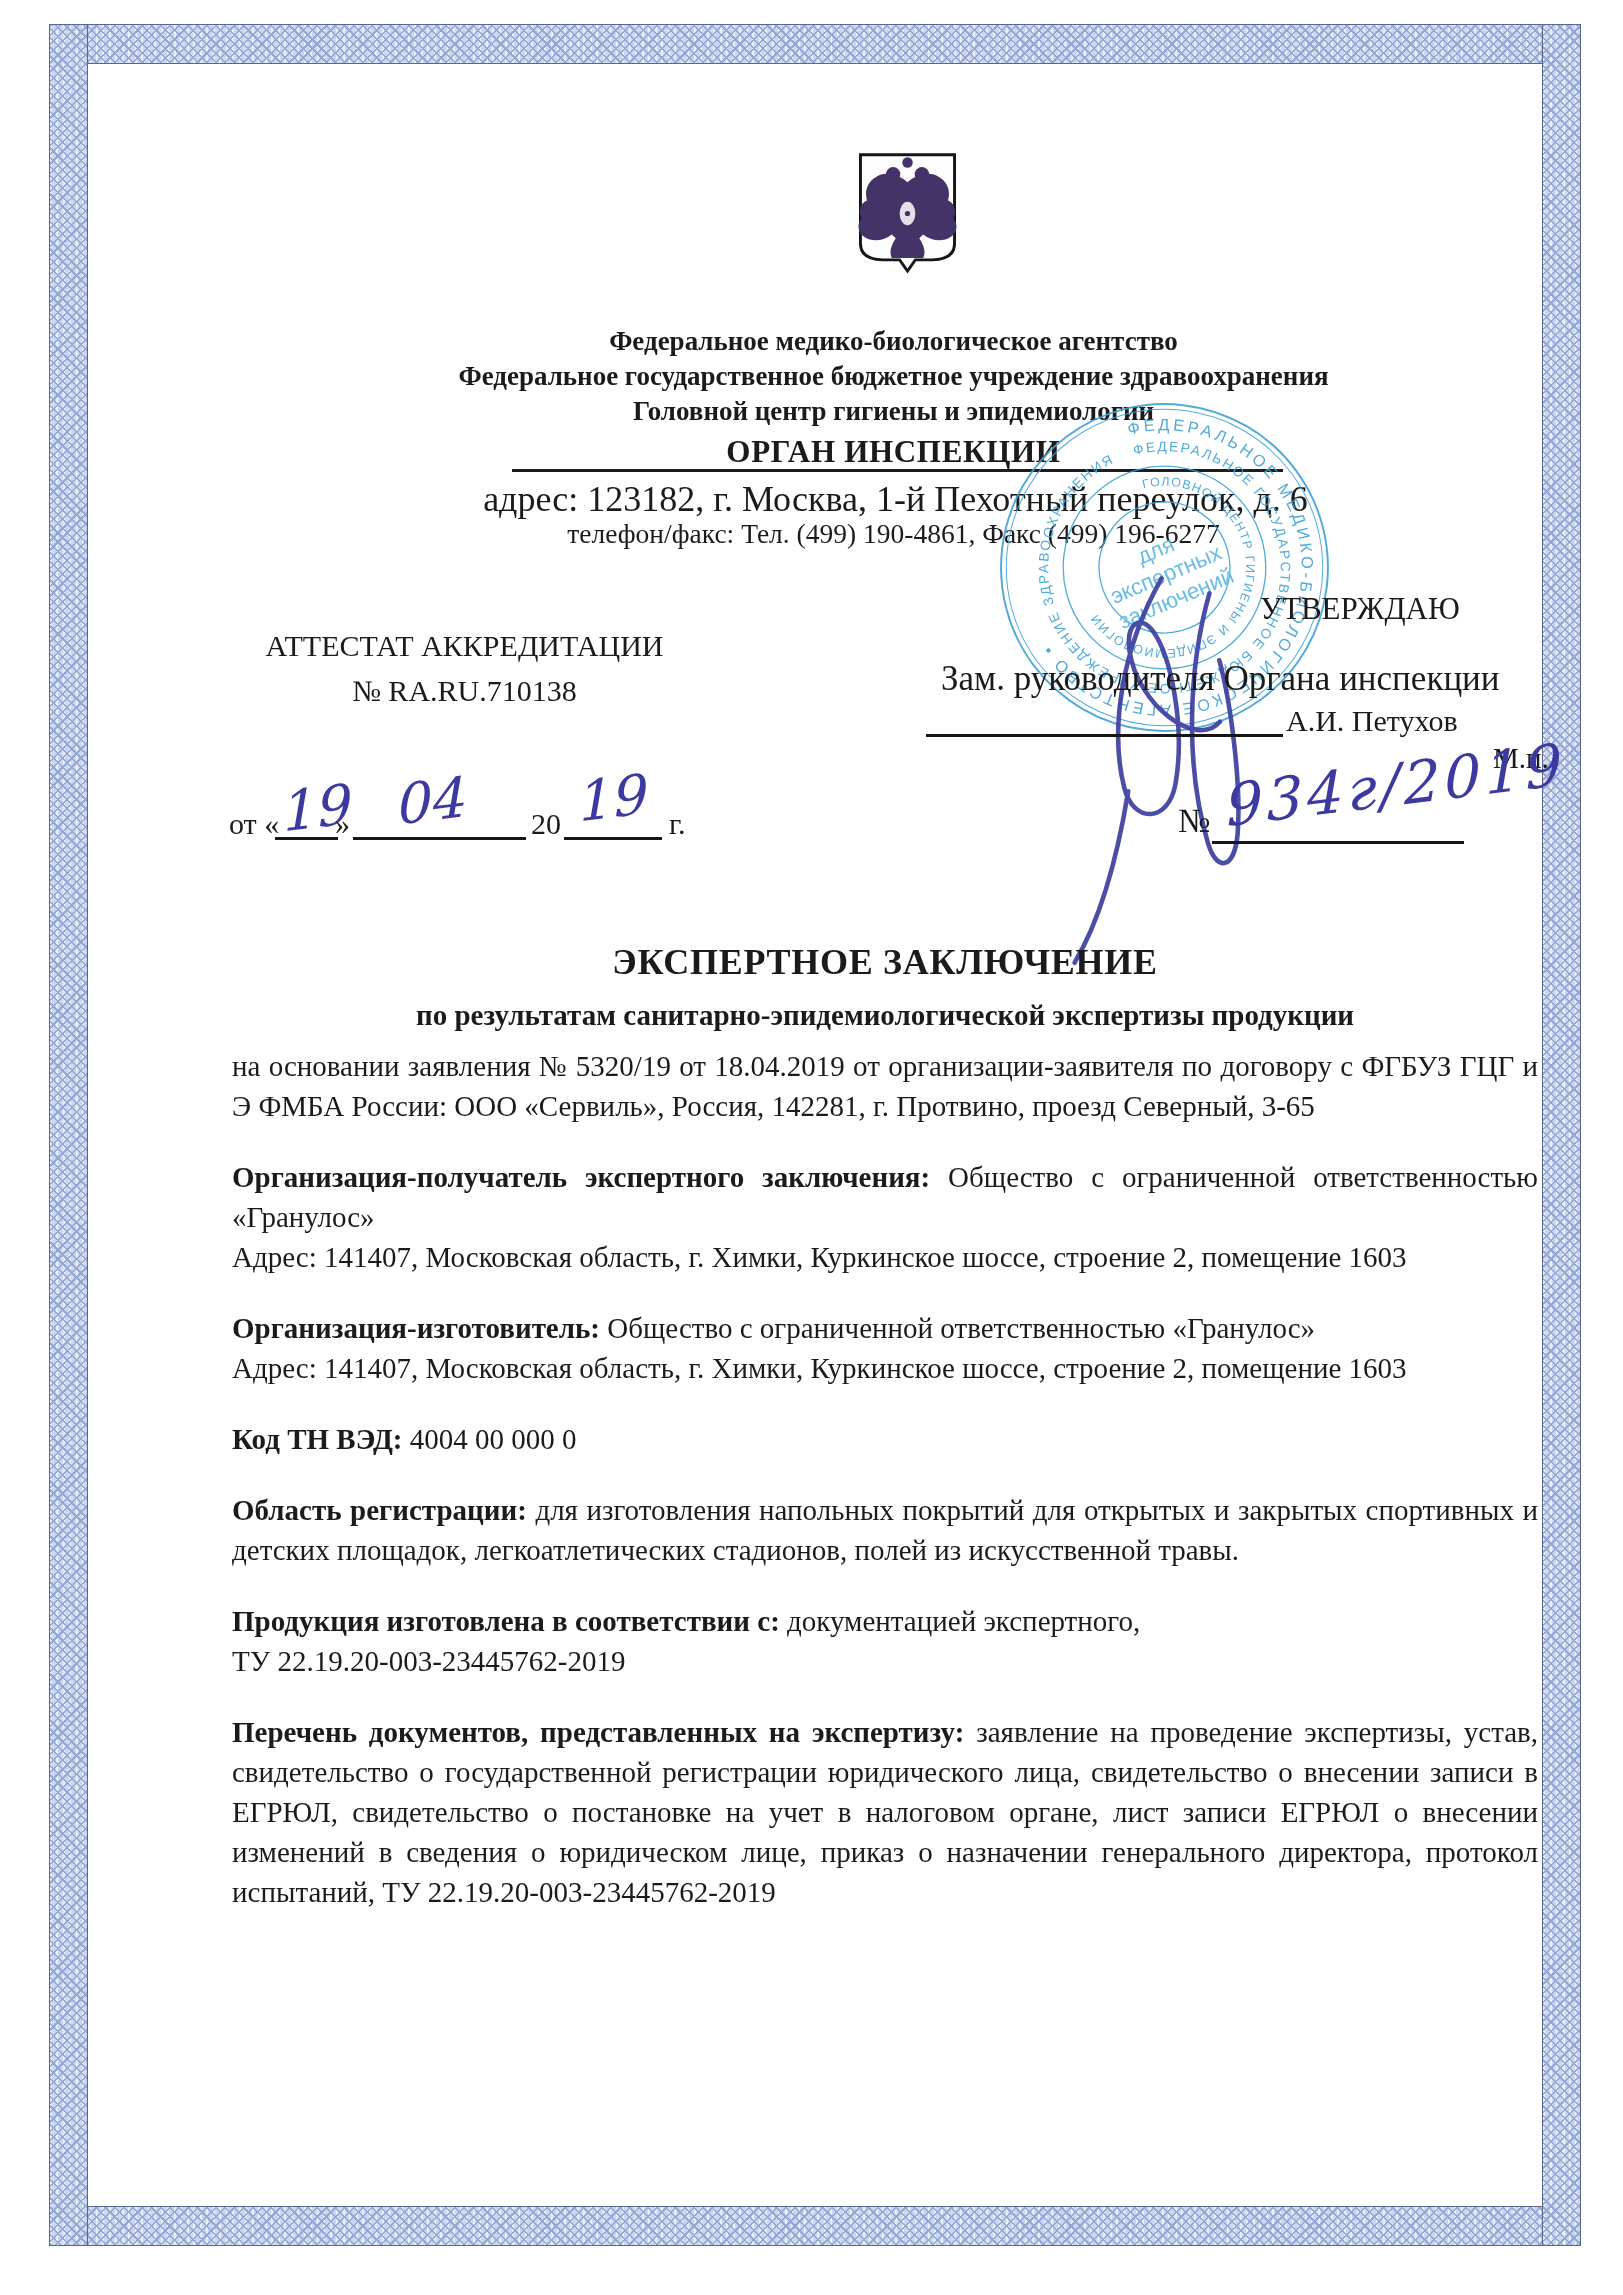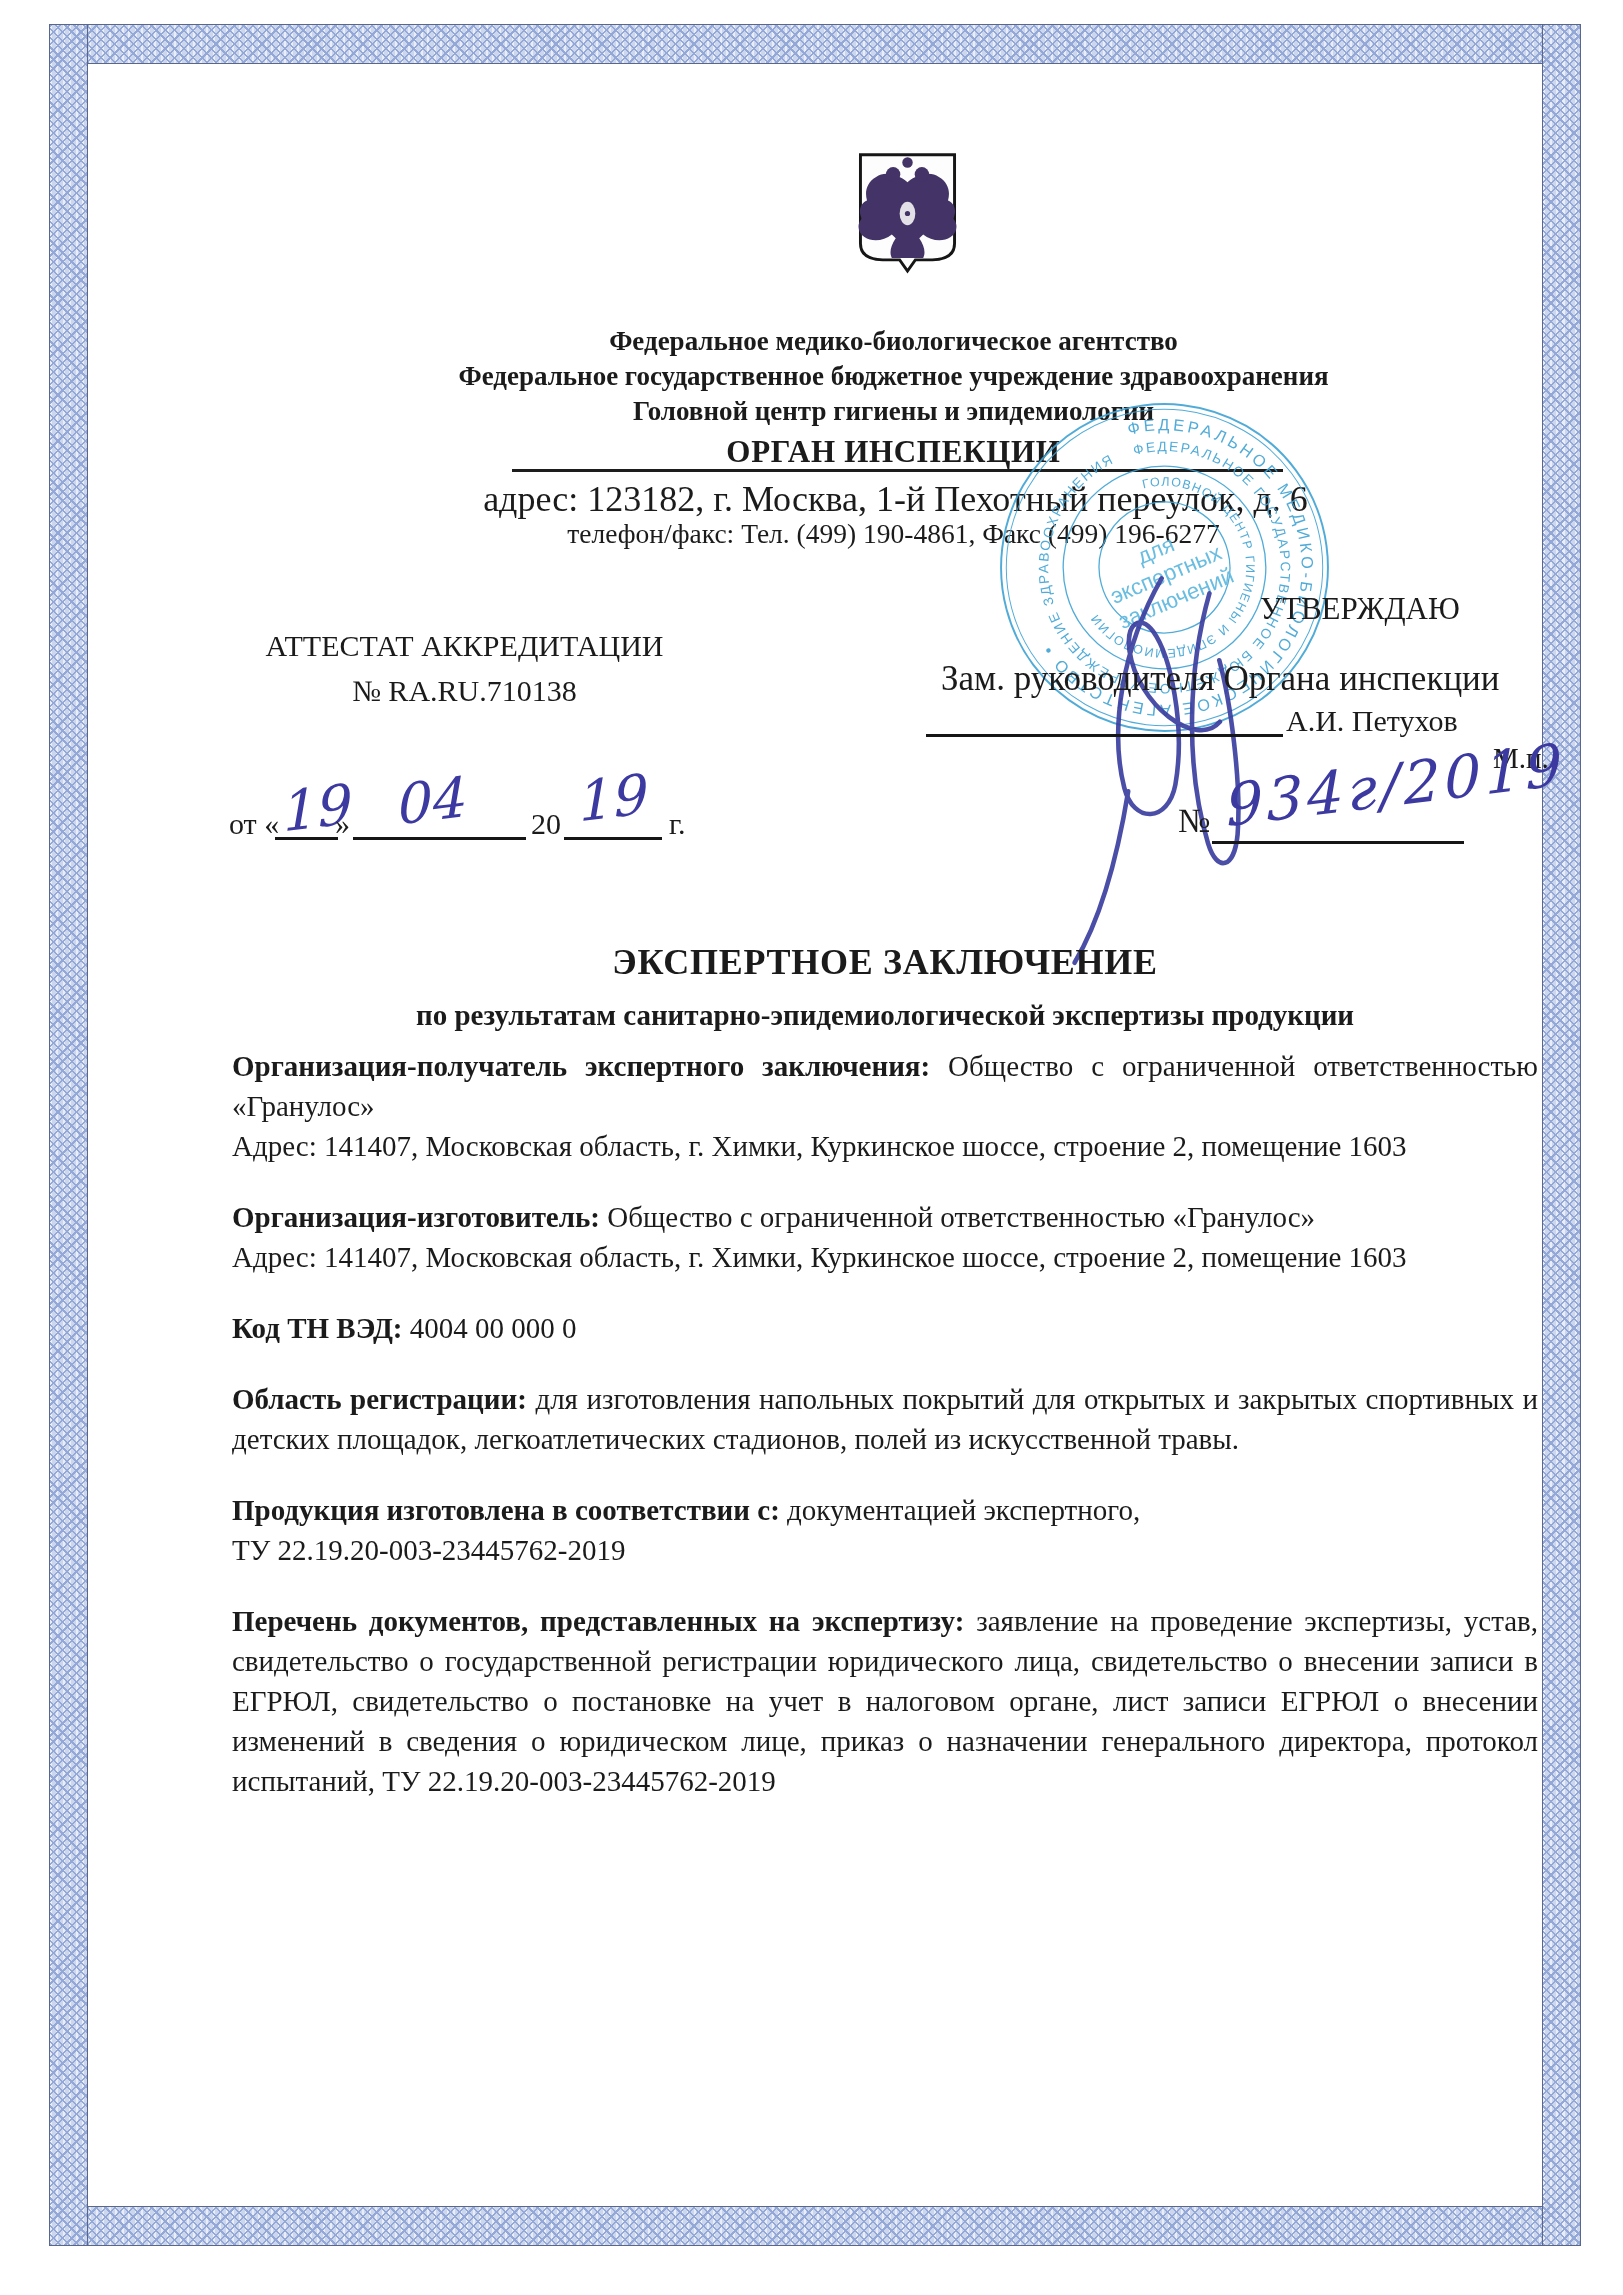--- a/index.html
+++ b/index.html
@@ -146,20 +146,21 @@
   <span class="num-sign">№</span>
   <span class="ink" style="left:1225px;top:751px;font-size:58px;letter-spacing:3.9px;">934г/2019</span>
   <div class="rule" style="left:1212px;top:841px;width:252px;"></div>
 
   <div class="title-block">
     <div class="title-main">ЭКСПЕРТНОЕ ЗАКЛЮЧЕНИЕ</div>
     <div class="title-sub">по результатам санитарно-эпидемиологической экспертизы продукции</div>
   </div>
 
   <div class="body-col">
+    <p class="para">на основании заявления № 5320/19 от 18.04.2019 от организации-заявителя по договору с ФГБУЗ ГЦГ и Э ФМБА России: ООО «Сервиль», Россия, 142281, г. Протвино, проезд Северный, 3-65</p>
 
     <p class="para"><span class="b">Организация-получатель экспертного заключения:</span><span> Общество с ограниченной ответственностью «Гранулос»</span><br>
       <span>Адрес: 141407, Московская область, г. Химки, Куркинское шоссе, строение 2, помещение 1603</span></p>
 
     <p class="para"><span class="b">Организация-изготовитель:</span><span> Общество с ограниченной ответственностью «Гранулос»</span><br>
       <span>Адрес: 141407, Московская область, г. Химки, Куркинское шоссе, строение 2, помещение 1603</span></p>
 
 
     <p class="para"><span class="b">Код ТН ВЭД:</span><span> 4004 00 000 0</span></p>
 

